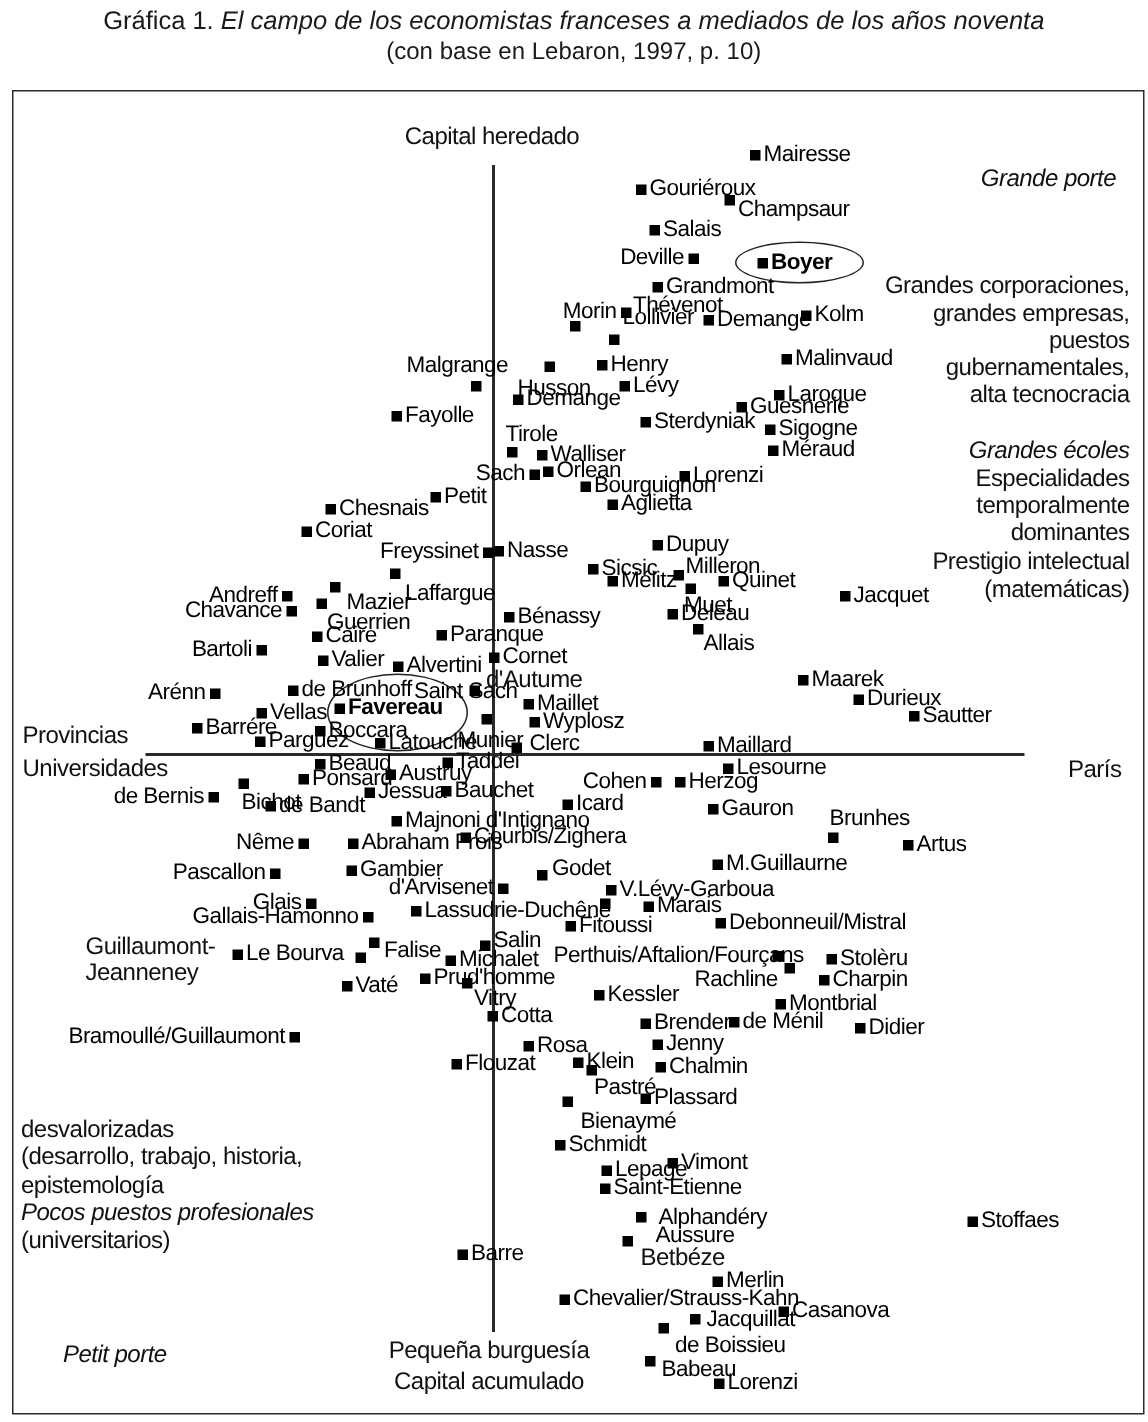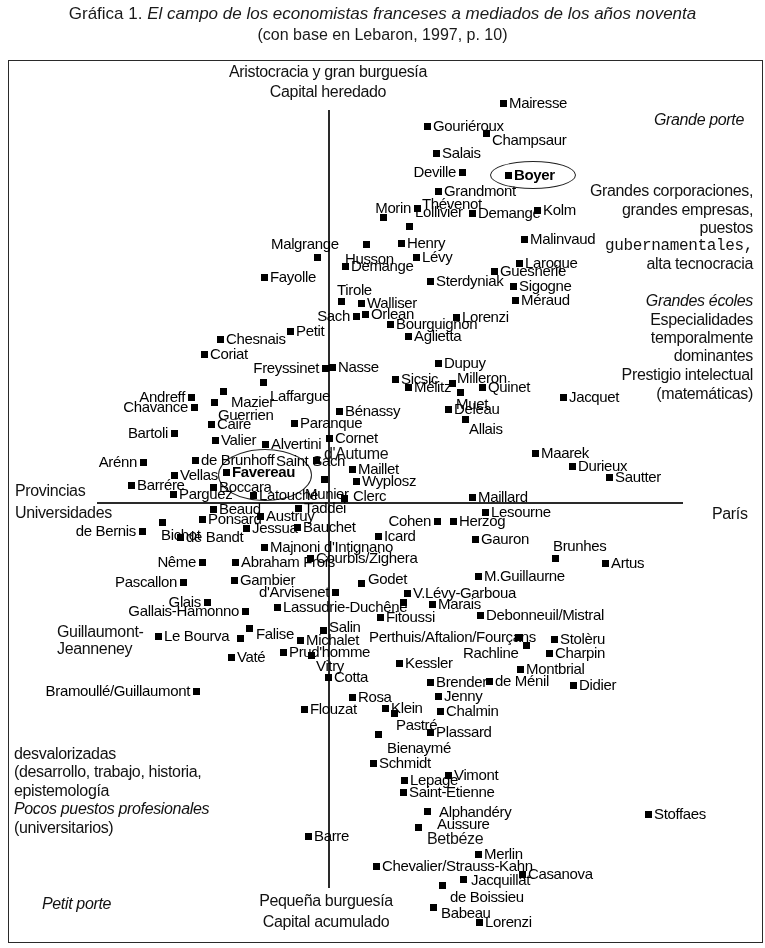--- a/index.html
+++ b/index.html
@@ -323,27 +323,26 @@
       <div class="marker" style="left: 518.5px; top: 870.5px;"></div>
       <div class="pt-label" style="left: 528px; top: 874px; transform: translateY(-52%);">Casanova</div>
       <div class="marker" style="left: 459.5px; top: 875.5px;"></div>
       <div class="pt-label" style="left: 471px; top: 872px;">Jacquillat</div>
       <div class="marker" style="left: 438.5px; top: 881.5px;"></div>
       <div class="pt-label" style="left: 450px; top: 889px;">de Boissieu</div>
       <div class="marker" style="left: 429.5px; top: 903.5px;"></div>
       <div class="pt-label" style="left: 441px; top: 905px;">Babeau</div>
       <div class="marker" style="left: 475.5px; top: 918.5px;"></div>
       <div class="pt-label" style="left: 485px; top: 922px; transform: translateY(-52%);">Lorenzi</div>
-      <div class="ann" style="left: 328px; top: 64px; transform: translateX(-50%);">Aristocracia y gran burguesía</div>
       <div class="ann" style="left: 328px; top: 84px; transform: translateX(-50%);">Capital heredado</div>
       <div class="ann it" style="left: 744px; top: 112px; transform: translateX(-100%);">Grande porte</div>
       <div class="ann" style="left: 753px; top: 183px; transform: translateX(-100%);">Grandes corporaciones,</div>
       <div class="ann" style="left: 753px; top: 202px; transform: translateX(-100%);">grandes empresas,</div>
       <div class="ann" style="left: 753px; top: 220px; transform: translateX(-100%);">puestos</div>
-      <div class="ann" style="left: 753px; top: 238px; transform: translateX(-100%); font-family: Liberation Mono, monospace;">gubernamentales,</div>
+      <div class="ann" style="left: 753px; top: 238px; transform: translateX(-100%);">gubernamentales,</div>
       <div class="ann" style="left: 753px; top: 256px; transform: translateX(-100%);">alta tecnocracia</div>
       <div class="ann it" style="left: 753px; top: 293px; transform: translateX(-100%);">Grandes écoles</div>
       <div class="ann" style="left: 753px; top: 312px; transform: translateX(-100%);">Especialidades</div>
       <div class="ann" style="left: 753px; top: 330px; transform: translateX(-100%);">temporalmente</div>
       <div class="ann" style="left: 753px; top: 348px; transform: translateX(-100%);">dominantes</div>
       <div class="ann" style="left: 753px; top: 367px; transform: translateX(-100%);">Prestigio intelectual</div>
       <div class="ann" style="left: 753px; top: 386px; transform: translateX(-100%);">(matemáticas)</div>
       <div class="ann" style="left: 15px; top: 483px;">Provincias</div>
       <div class="ann" style="left: 15px; top: 505px;">Universidades</div>
       <div class="ann" style="left: 712px; top: 506px;">París</div>

